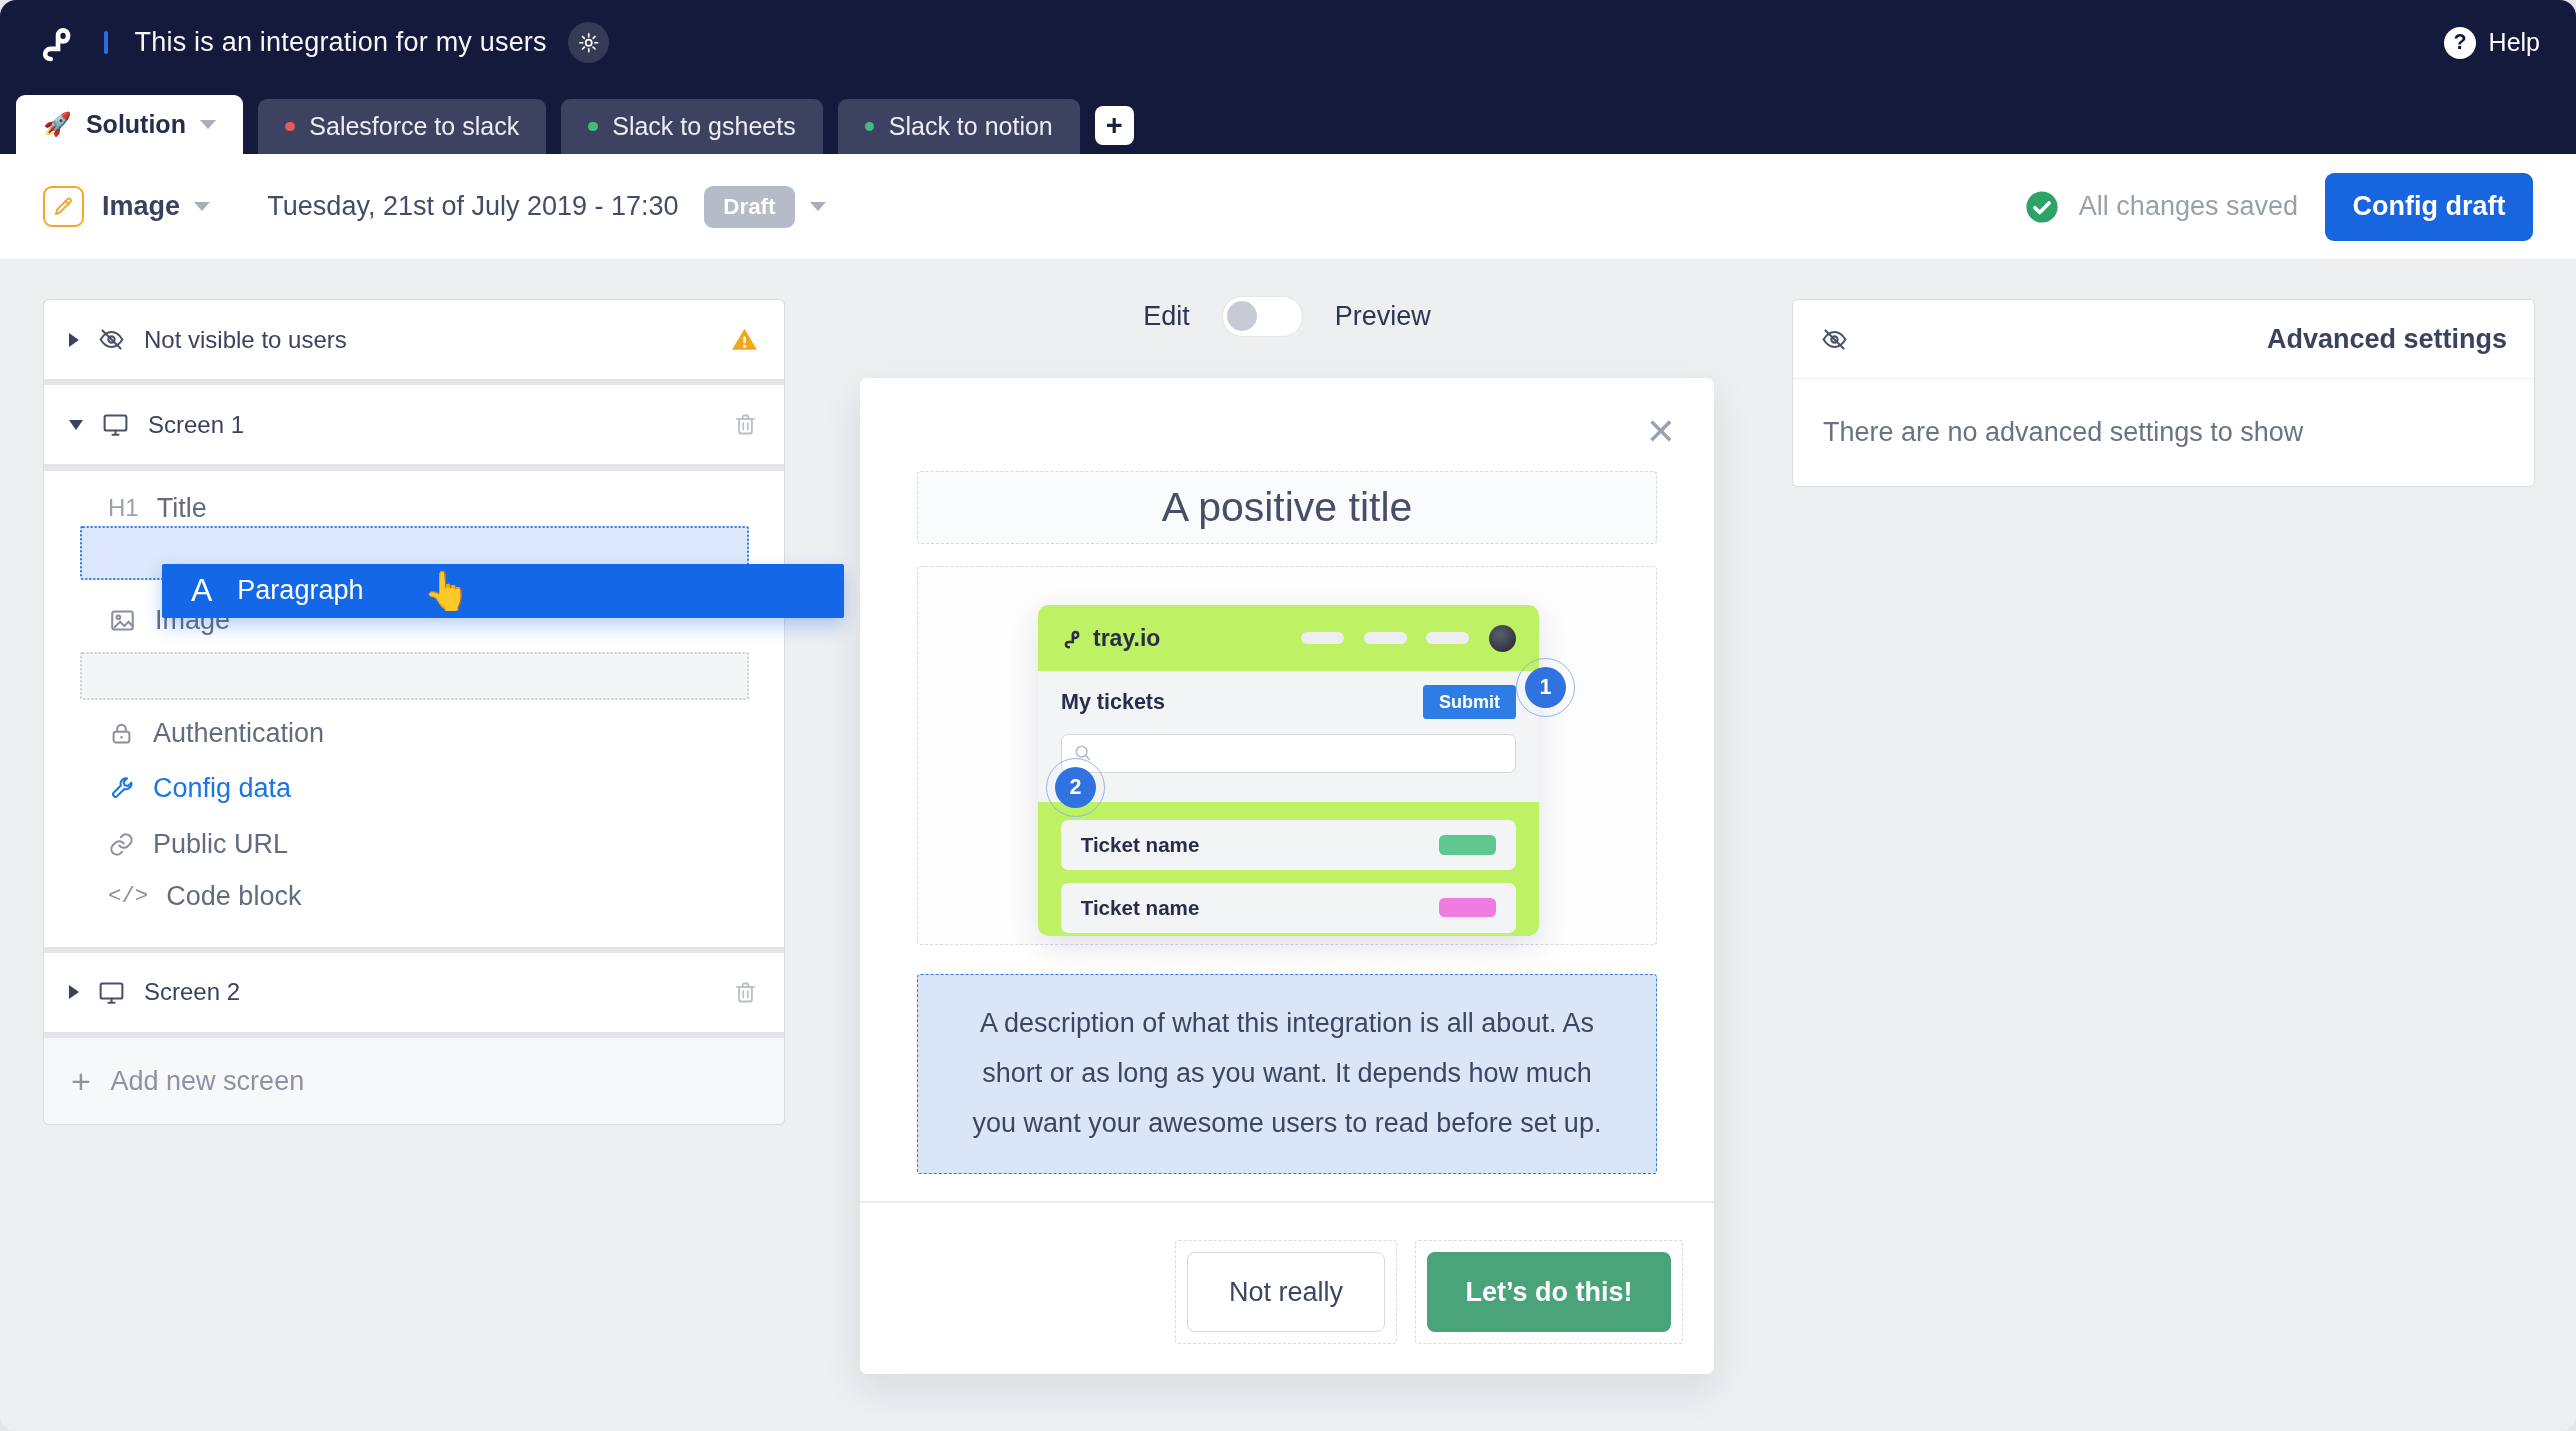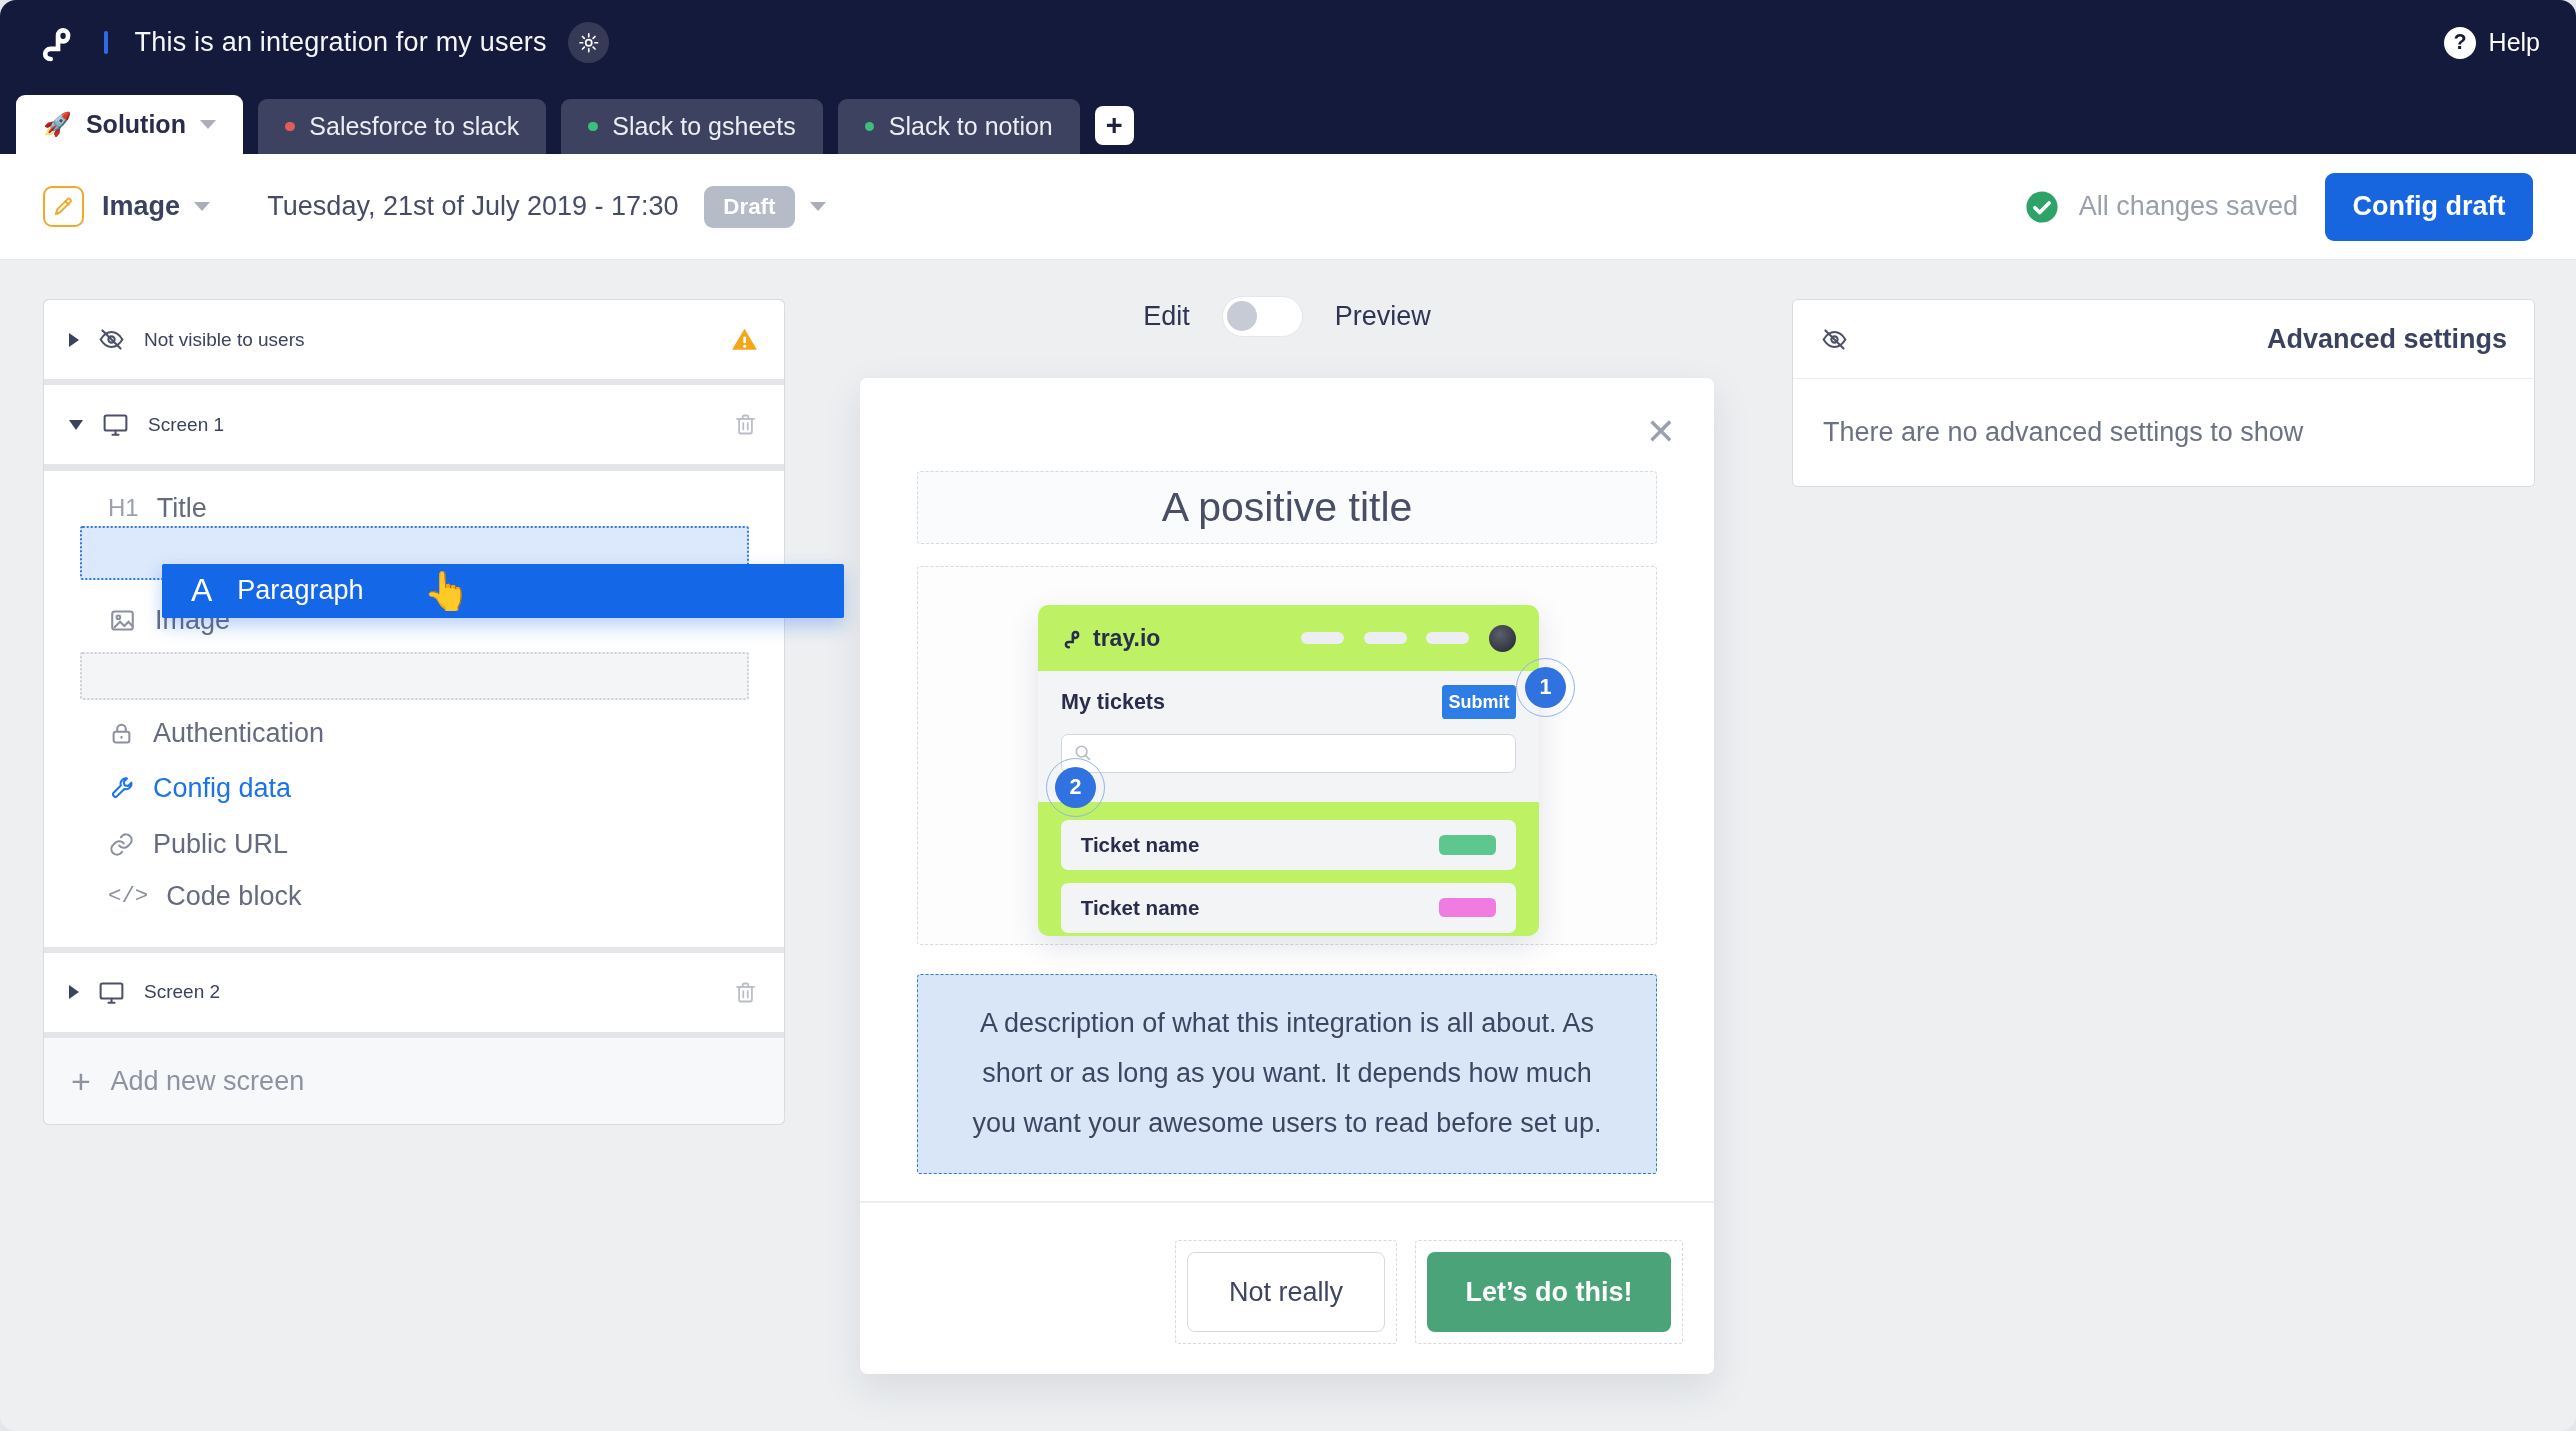--- a/index.html
+++ b/index.html
@@ -35,21 +35,21 @@
   .saved{margin-left:auto;display:flex;align-items:center;}
   .saved-label{font-size:27px;color:#9aa0ab;margin:0 27px 0 19.7px;}
   .publish-btn{width:208px;height:68px;background:#1766e0;border:none;color:#fff;font-size:27px;font-weight:600;border-radius:9px;display:flex;align-items:center;justify-content:center;cursor:pointer;}
 
   
   .workspace{position:relative;height:1172px;}
 
   
   .left-panel{position:absolute;left:43px;top:39px;width:742px;background:#e3e5e9;border:0.9px solid #d8dbe1;border-radius:5.4px;display:flex;flex-direction:column;gap:6.3px;}
   .sec{background:#fff;}
-  .sec-row{height:79px;display:flex;align-items:center;padding:0 25px;gap:18px;font-size:19px;color:#3b4260;font-weight:500;cursor:pointer;}
+  .sec-row{height:79px;display:flex;align-items:center;padding:0 25px;gap:18px;font-size:24px;color:#3b4260;font-weight:500;cursor:pointer;}
   .caret-right{width:0;height:0;border-left:10.7px solid #3b4260;border-top:7.2px solid transparent;border-bottom:7.2px solid transparent;}
   .caret-down-dark{width:0;height:0;border-top:10.7px solid #3b4260;border-left:7.2px solid transparent;border-right:7.2px solid transparent;}
   .row-trailing{margin-left:auto;cursor:pointer;display:flex;}
   .items-block{position:relative;height:476px;background:#fff;}
   .s-item{position:absolute;display:flex;align-items:center;gap:18px;font-size:27px;color:#646b7e;cursor:pointer;}
   .s-item .glyph{font-size:24px;color:#9aa0ae;font-weight:500;}
   .code-glyph{font-family:"Liberation Mono",monospace;font-size:22.4px;color:#8a90a0;}
   .dz{position:absolute;border-radius:2.7px;cursor:pointer;}
   .dz-blue{left:36px;top:55px;width:669px;height:54px;background:#dce8fb;border:2.7px dotted #2f7ae6;}
   .dz-gray{left:36px;top:181px;width:669px;height:48px;background:#f4f5f7;border:2.7px dotted #ccd1d9;}
@@ -73,21 +73,21 @@
   .mock-box{position:absolute;left:57px;top:188px;width:740px;height:379px;border:1.8px dashed #d6d9de;border-radius:3.6px;background:#fdfdfe;}
   .browser{position:absolute;left:120px;top:38px;width:501px;height:331px;background:#bef264;border-radius:10.7px;box-shadow:0 10.7px 30px rgba(40,50,80,.13);overflow:hidden;}
   .b-head{height:66px;display:flex;align-items:center;padding:0 23px;}
   .b-brand{font-size:23px;font-weight:700;color:#272d4a;margin-left:9px;}
   .b-pills{margin-left:auto;display:flex;align-items:center;gap:19.7px;}
   .b-pill{width:43px;height:11.6px;background:#eceef1;border-radius:6.3px;}
   .b-avatar{width:27px;height:27px;border-radius:50%;background:radial-gradient(circle at 40% 35%, #5a5f6d, #22252e);}
   .b-band{height:131px;background:#f3f4f6;padding:14.3px 23px 0;}
   .b-band-row{display:flex;align-items:center;justify-content:space-between;}
   .b-heading{font-size:21.5px;font-weight:600;color:#272d4a;}
-  .b-submit{width:74px;height:34px;background:#2e7ce6;color:#fff;font-size:18px;font-weight:600;border:none;border-radius:3.6px;display:flex;align-items:center;justify-content:center;}
+  .b-submit{width:93px;height:34px;background:#2e7ce6;color:#fff;font-size:18px;font-weight:600;border:none;border-radius:3.6px;display:flex;align-items:center;justify-content:center;}
   .b-search{margin-top:14.3px;height:39px;background:#fff;border:1.8px solid #d2d6dc;border-radius:7.2px;display:flex;align-items:center;padding:0 10.7px;}
   .b-list{padding:18px 23px 0;}
   .t-row{height:50px;background:#f3f4f6;border-radius:7.2px;margin-bottom:12.5px;display:flex;align-items:center;justify-content:space-between;padding:0 19.7px;}
   .t-name{font-size:20.6px;font-weight:600;color:#272d4a;}
   .t-pill{width:57px;height:19.7px;border-radius:5.4px;}
   .badge{position:absolute;width:59px;height:59px;border-radius:50%;border:1.8px solid #8fb3ef;display:flex;align-items:center;justify-content:center;}
   .badge-core{width:41px;height:41px;border-radius:50%;background:#2f72e0;color:#fff;font-size:21.5px;font-weight:700;display:flex;align-items:center;justify-content:center;}
   .badge-1{left:598px;top:91px;}
   .badge-2{left:128px;top:191px;}
   .desc-box{position:absolute;left:57px;top:596px;width:740px;height:200px;background:#d9e6f8;border:1.8px dashed #3478e0;border-radius:3.6px;display:flex;align-items:center;justify-content:center;padding:0 50px;cursor:text;}

